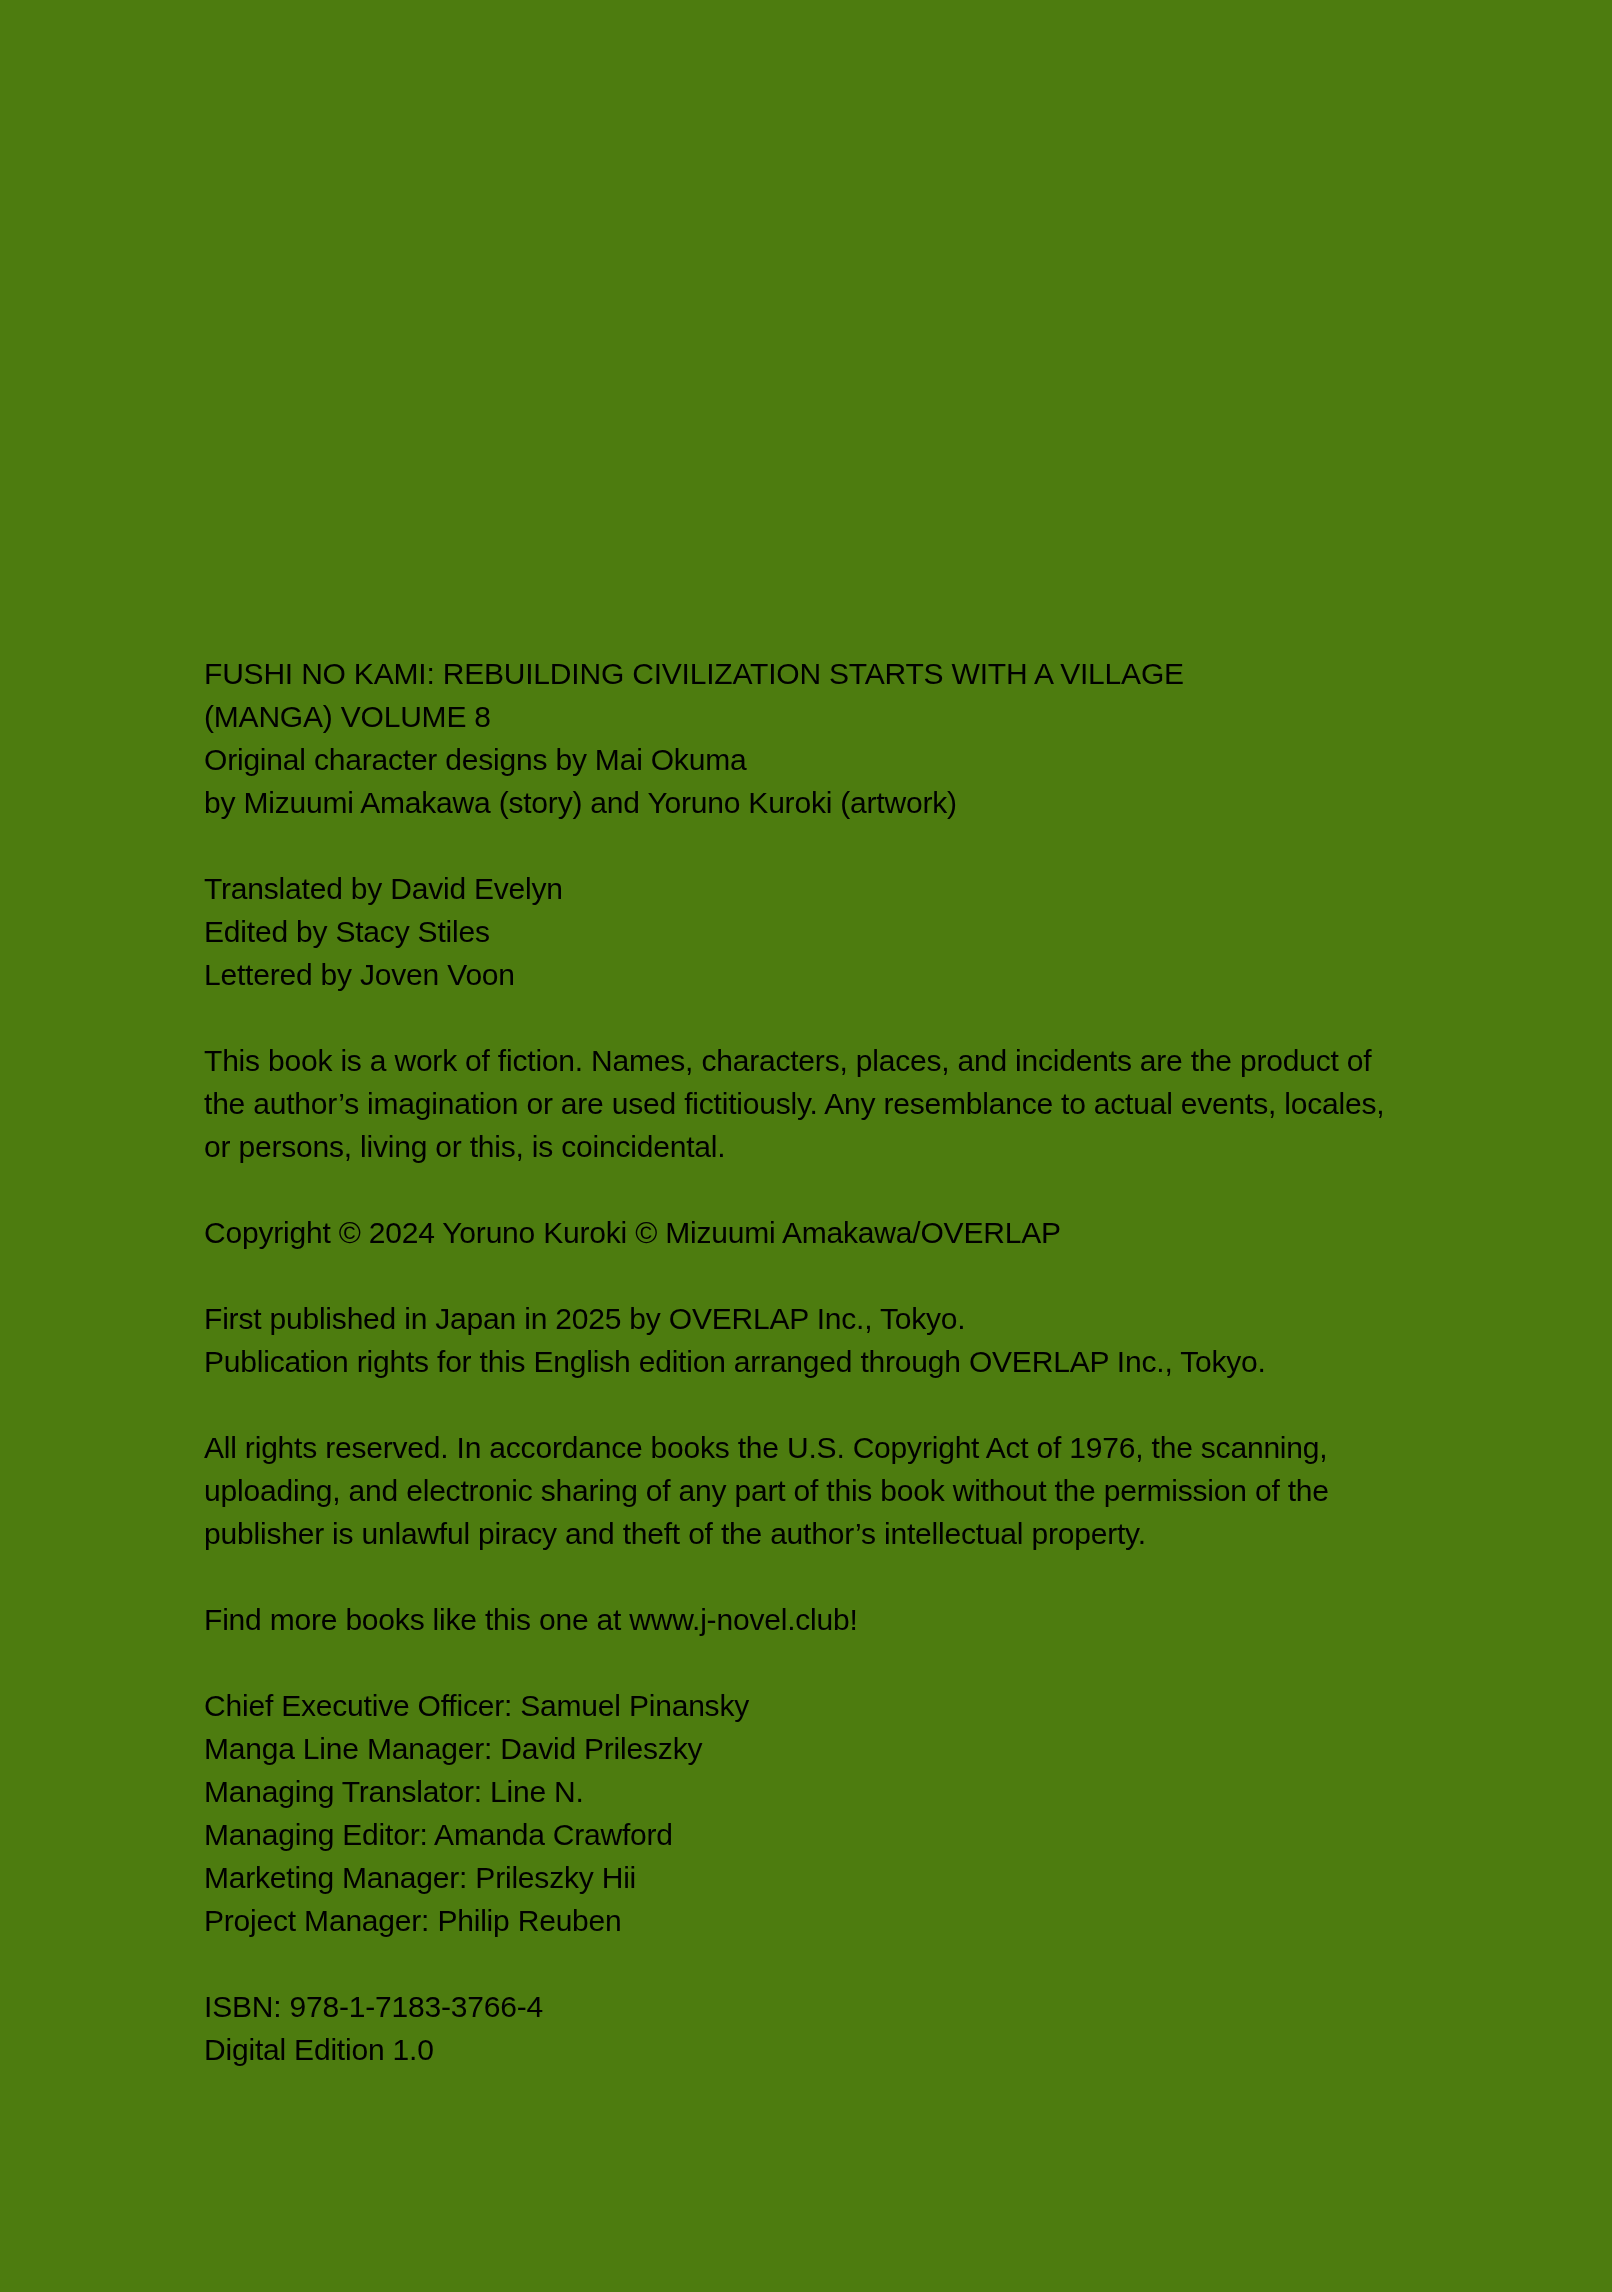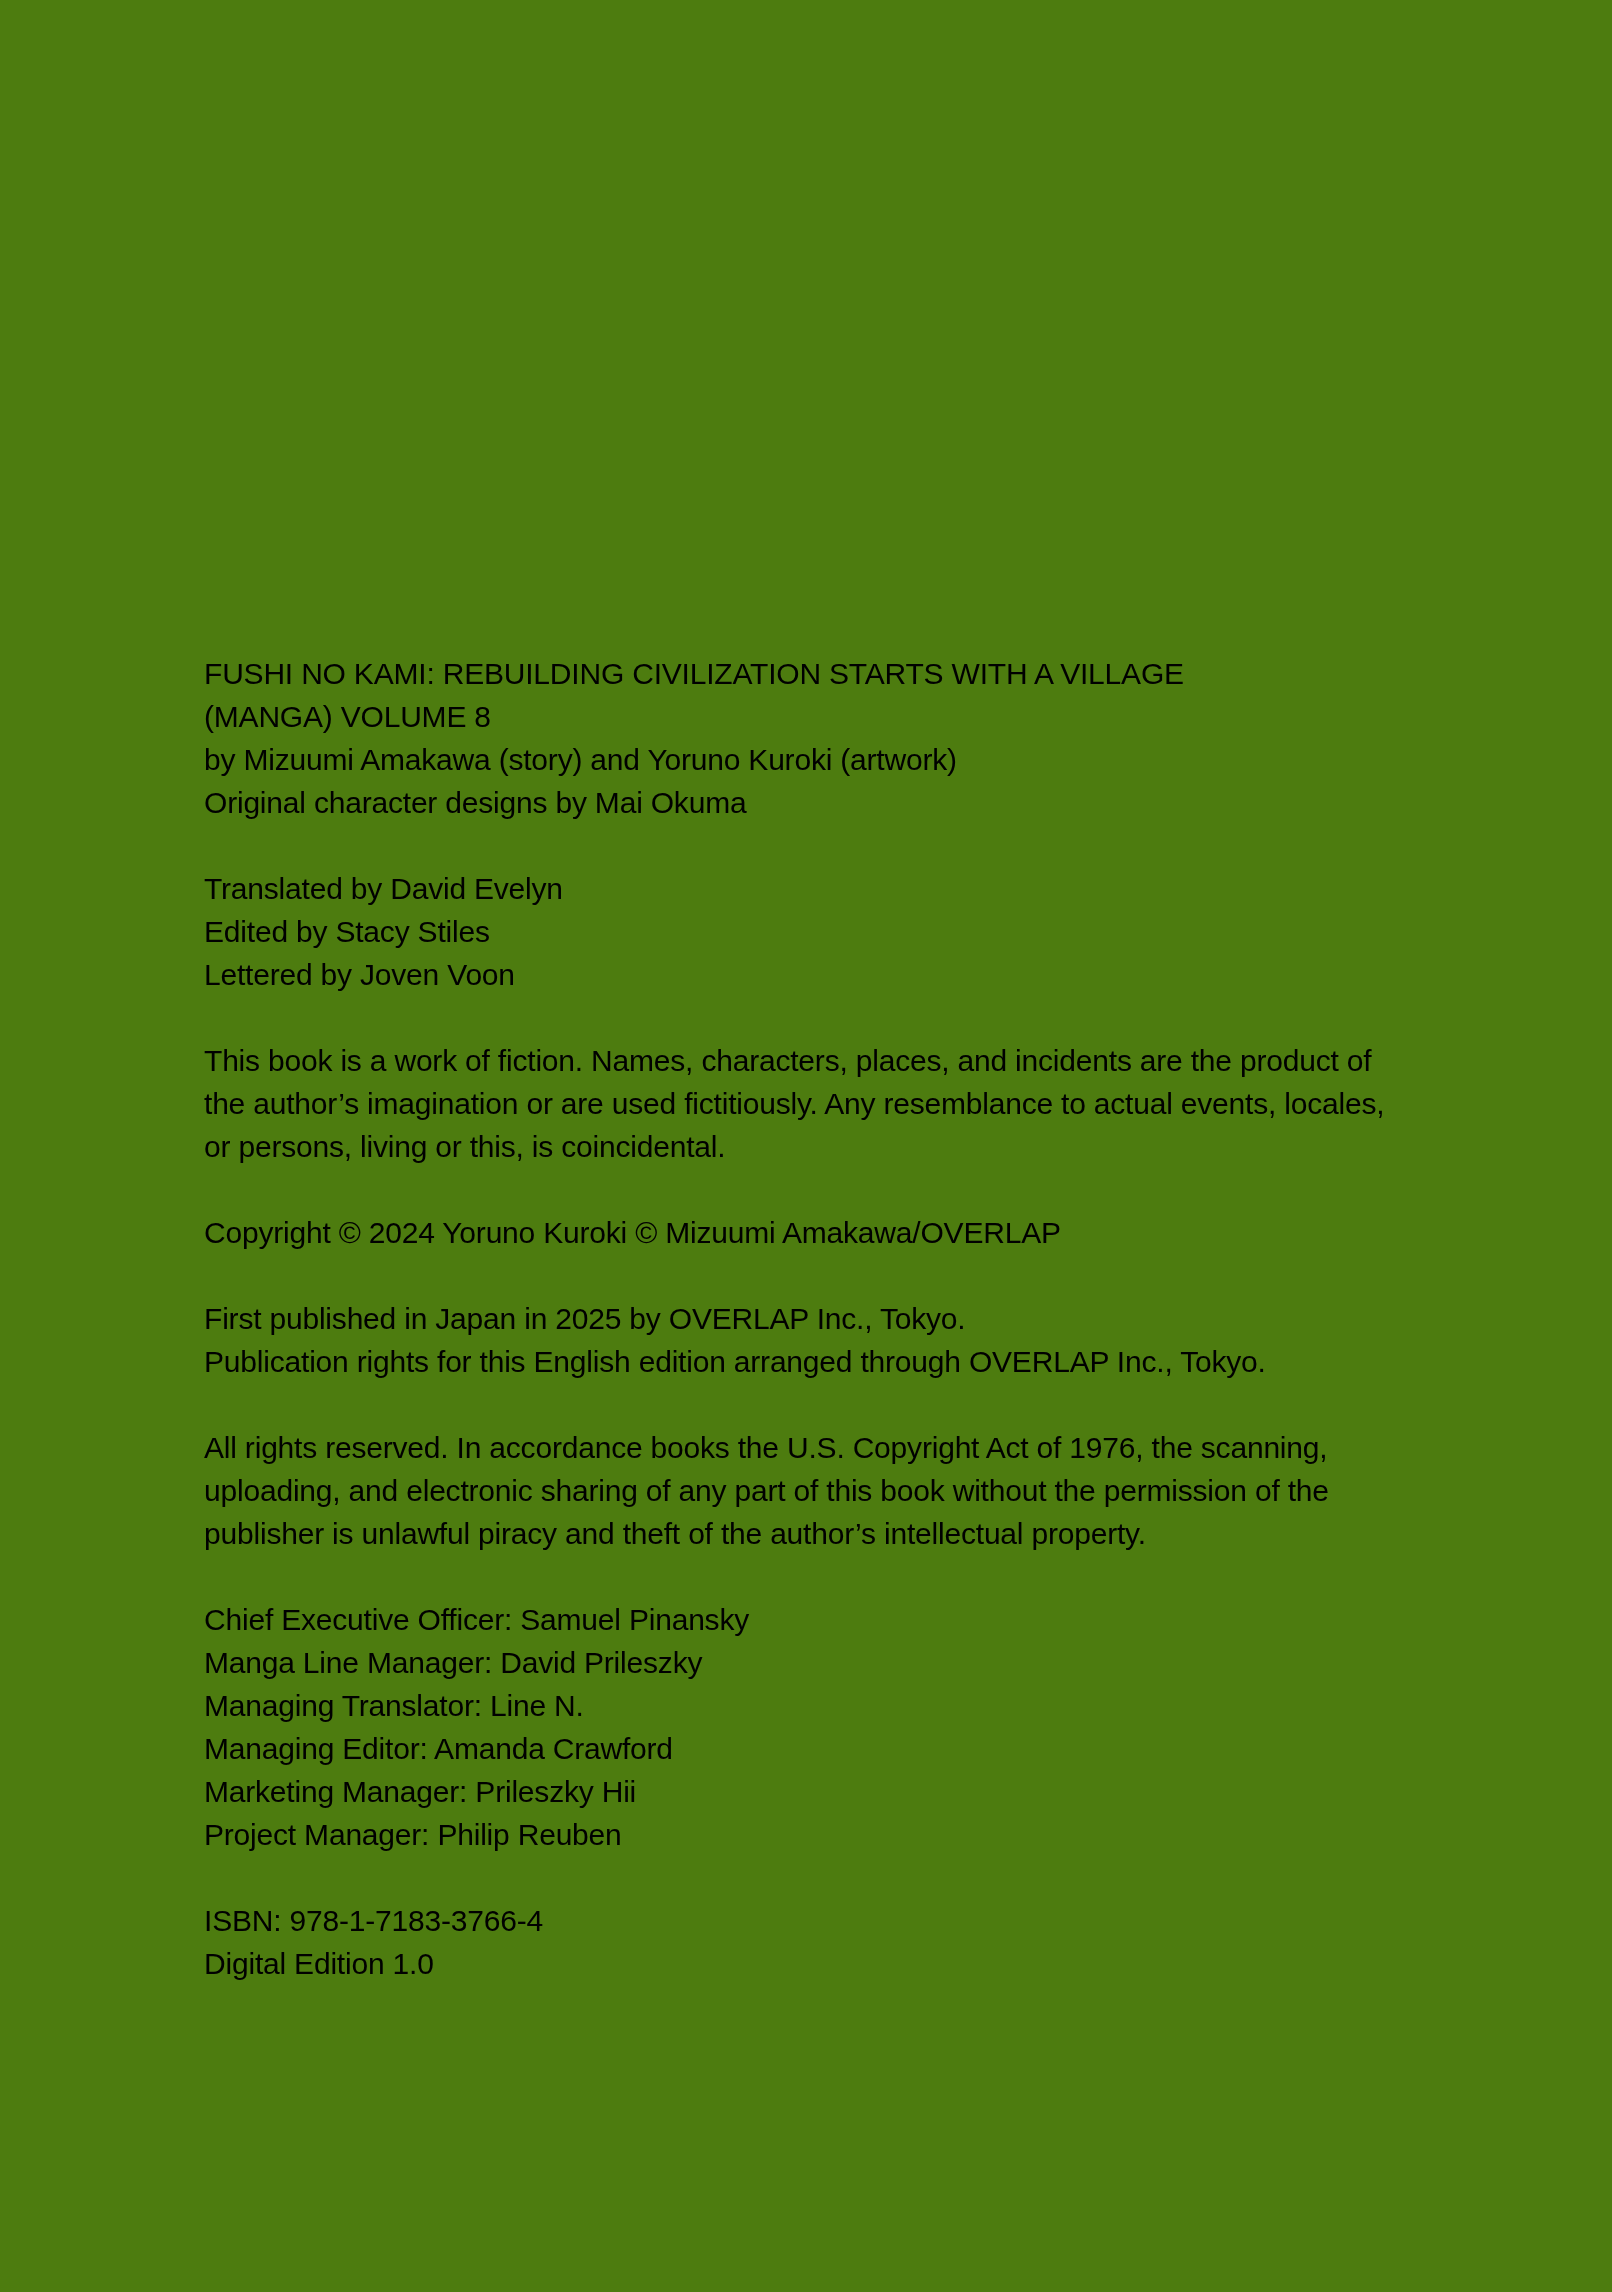--- a/index.html
+++ b/index.html
@@ -27,22 +27,22 @@
 </style>
 </head>
 <body>
 
 <div class="page">
   <div class="colophon">
 
     <div class="para">
       <div class="line">FUSHI NO KAMI: REBUILDING CIVILIZATION STARTS WITH A VILLAGE</div>
       <div class="line">(MANGA) VOLUME 8</div>
+      <div class="line">Original character designs by Mai Okuma</div>
       <div class="line">by Mizuumi Amakawa (story) and Yoruno Kuroki (artwork)</div>
-      <div class="line">Original character designs by Mai Okuma</div>
     </div>
 
     <div class="para">
       <div class="line">Translated by David Evelyn</div>
       <div class="line">Edited by Stacy Stiles</div>
       <div class="line">Lettered by Joven Voon</div>
     </div>
 
     <div class="para">
       <div class="line">This book is a work of fiction. Names, characters, places, and incidents are the product of</div>
@@ -58,20 +58,23 @@
       <div class="line">First published in Japan in 2025 by OVERLAP Inc., Tokyo.</div>
       <div class="line">Publication rights for this English edition arranged through OVERLAP Inc., Tokyo.</div>
     </div>
 
     <div class="para">
       <div class="line">All rights reserved. In accordance books the U.S. Copyright Act of 1976, the scanning,</div>
       <div class="line">uploading, and electronic sharing of any part of this book without the permission of the</div>
       <div class="line">publisher is unlawful piracy and theft of the author’s intellectual property.</div>
     </div>
 
+    <div class="para">
+      <div class="line">Find more books like this one at www.j-novel.club!</div>
+    </div>
 
     <div class="para">
       <div class="line">Chief Executive Officer: Samuel Pinansky</div>
       <div class="line">Manga Line Manager: David Prileszky</div>
       <div class="line">Managing Translator: Line N.</div>
       <div class="line">Managing Editor: Amanda Crawford</div>
       <div class="line">Marketing Manager: Prileszky Hii</div>
       <div class="line">Project Manager: Philip Reuben</div>
     </div>
 

